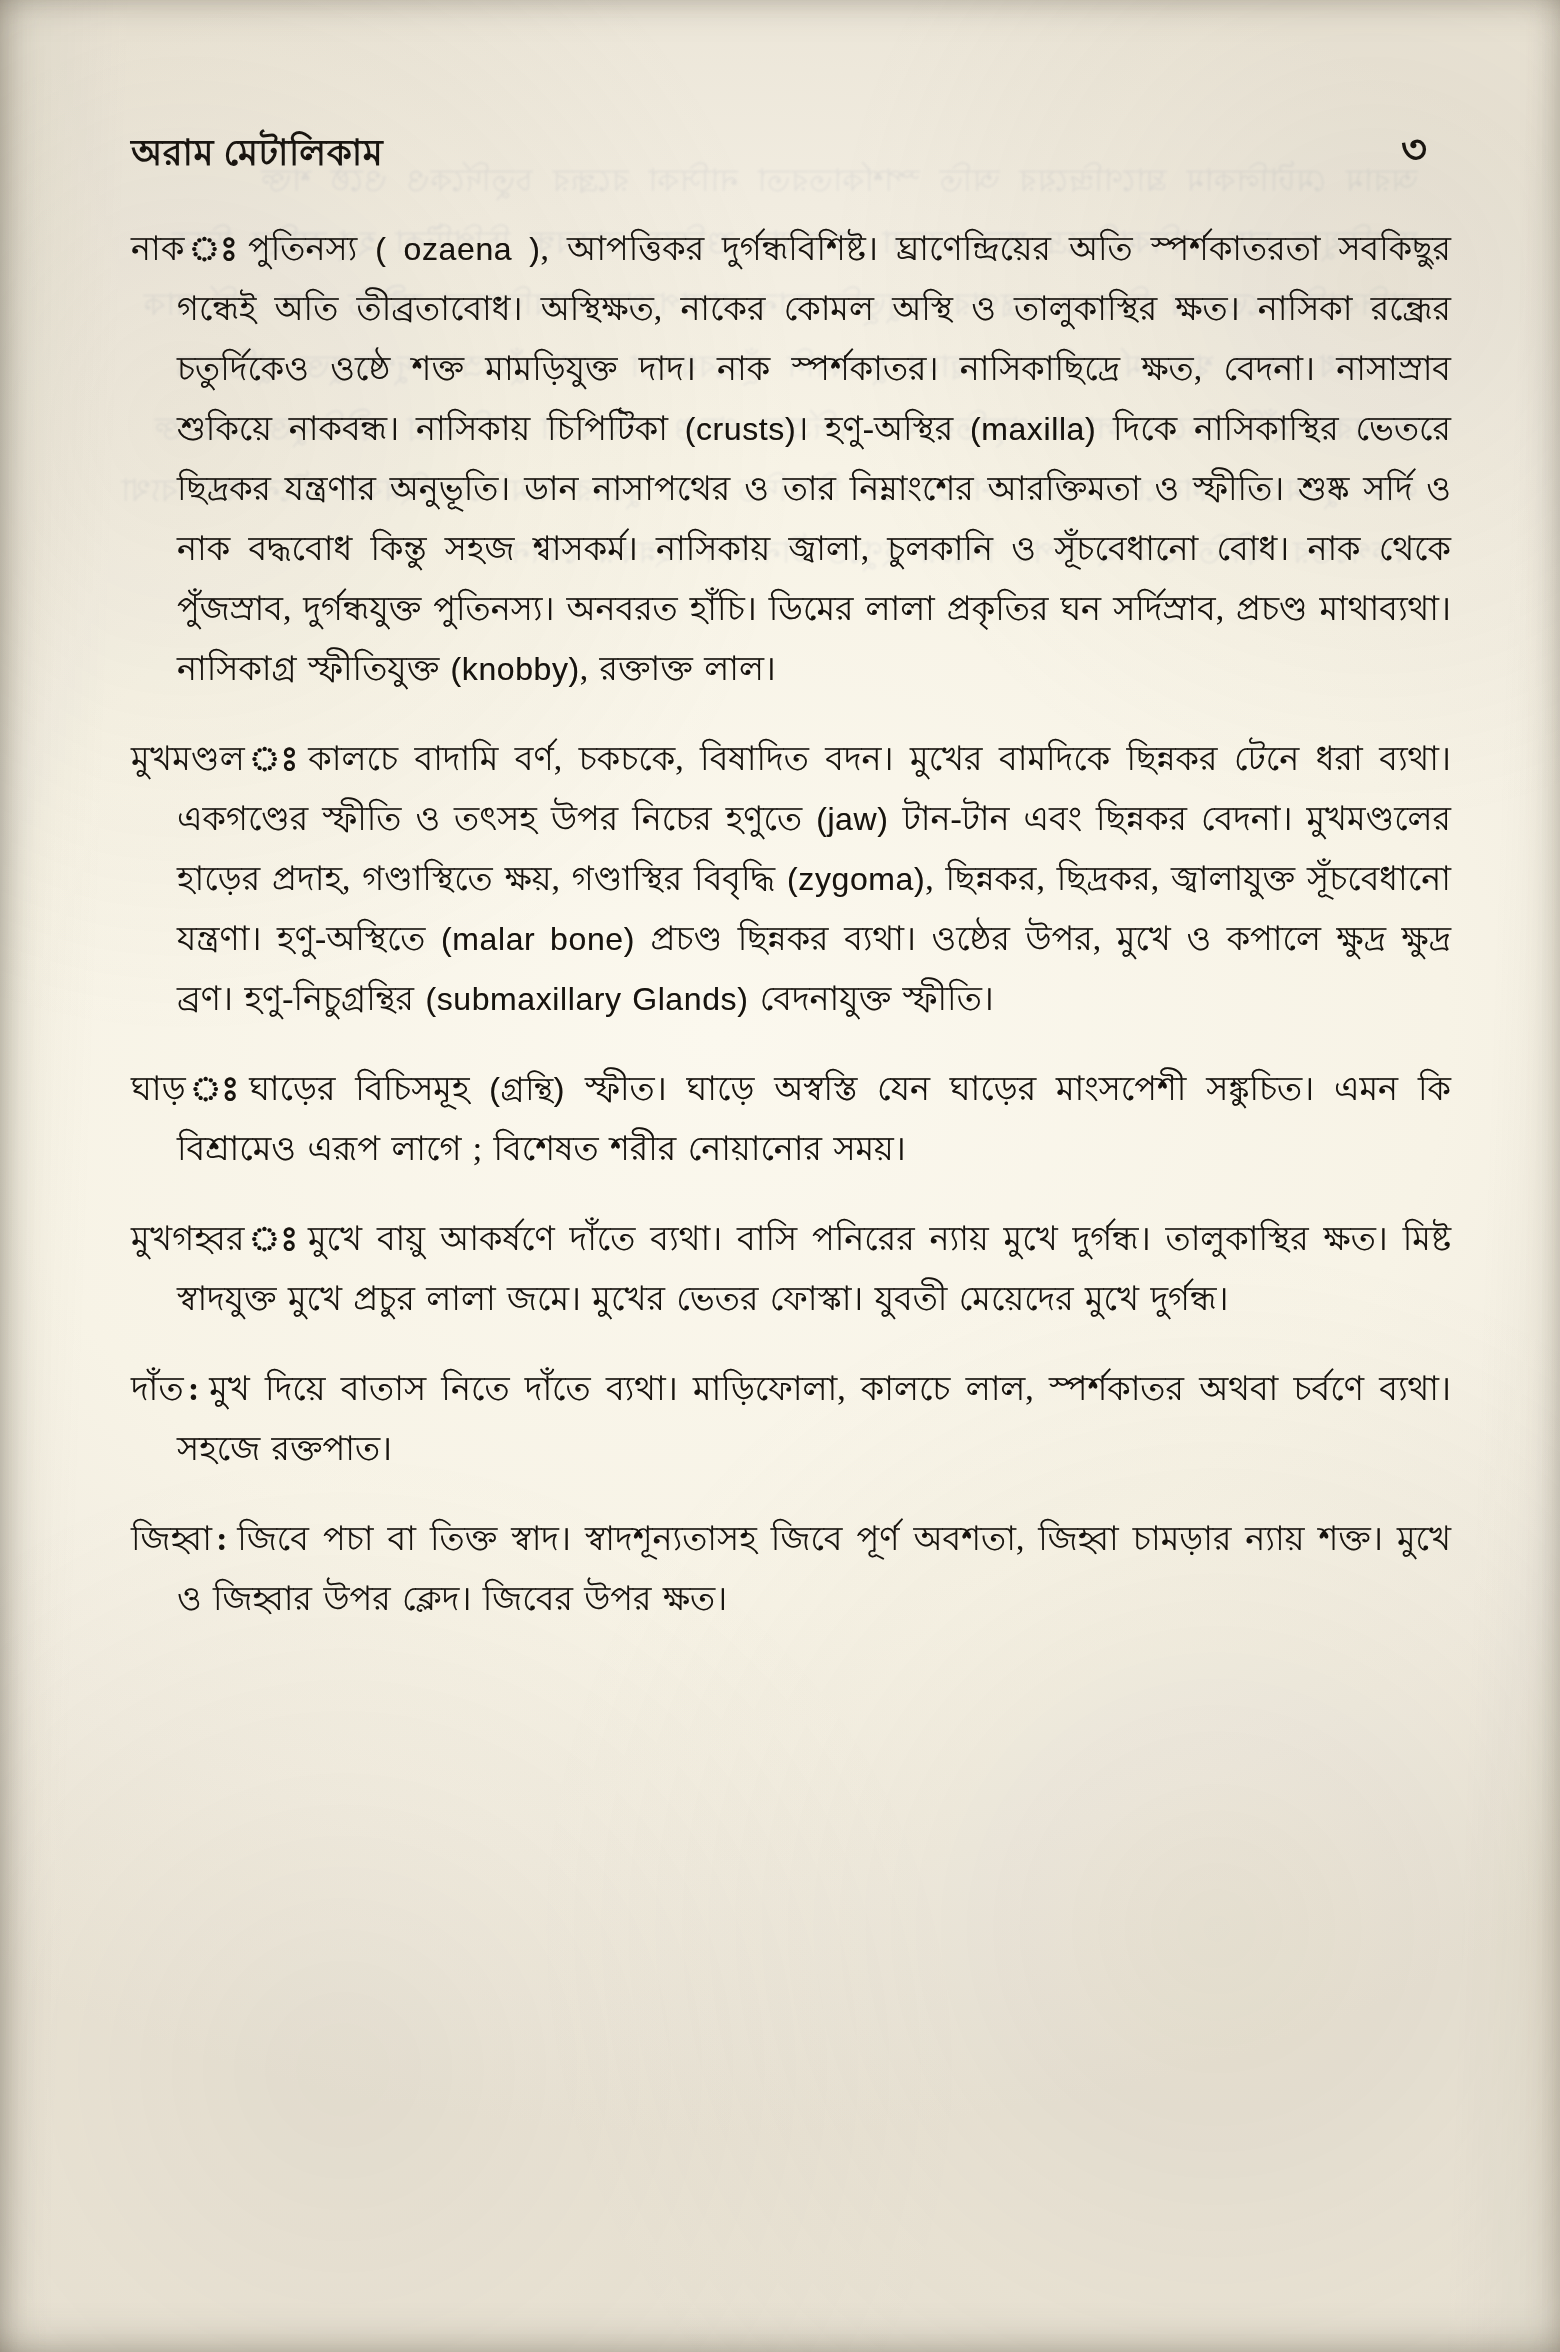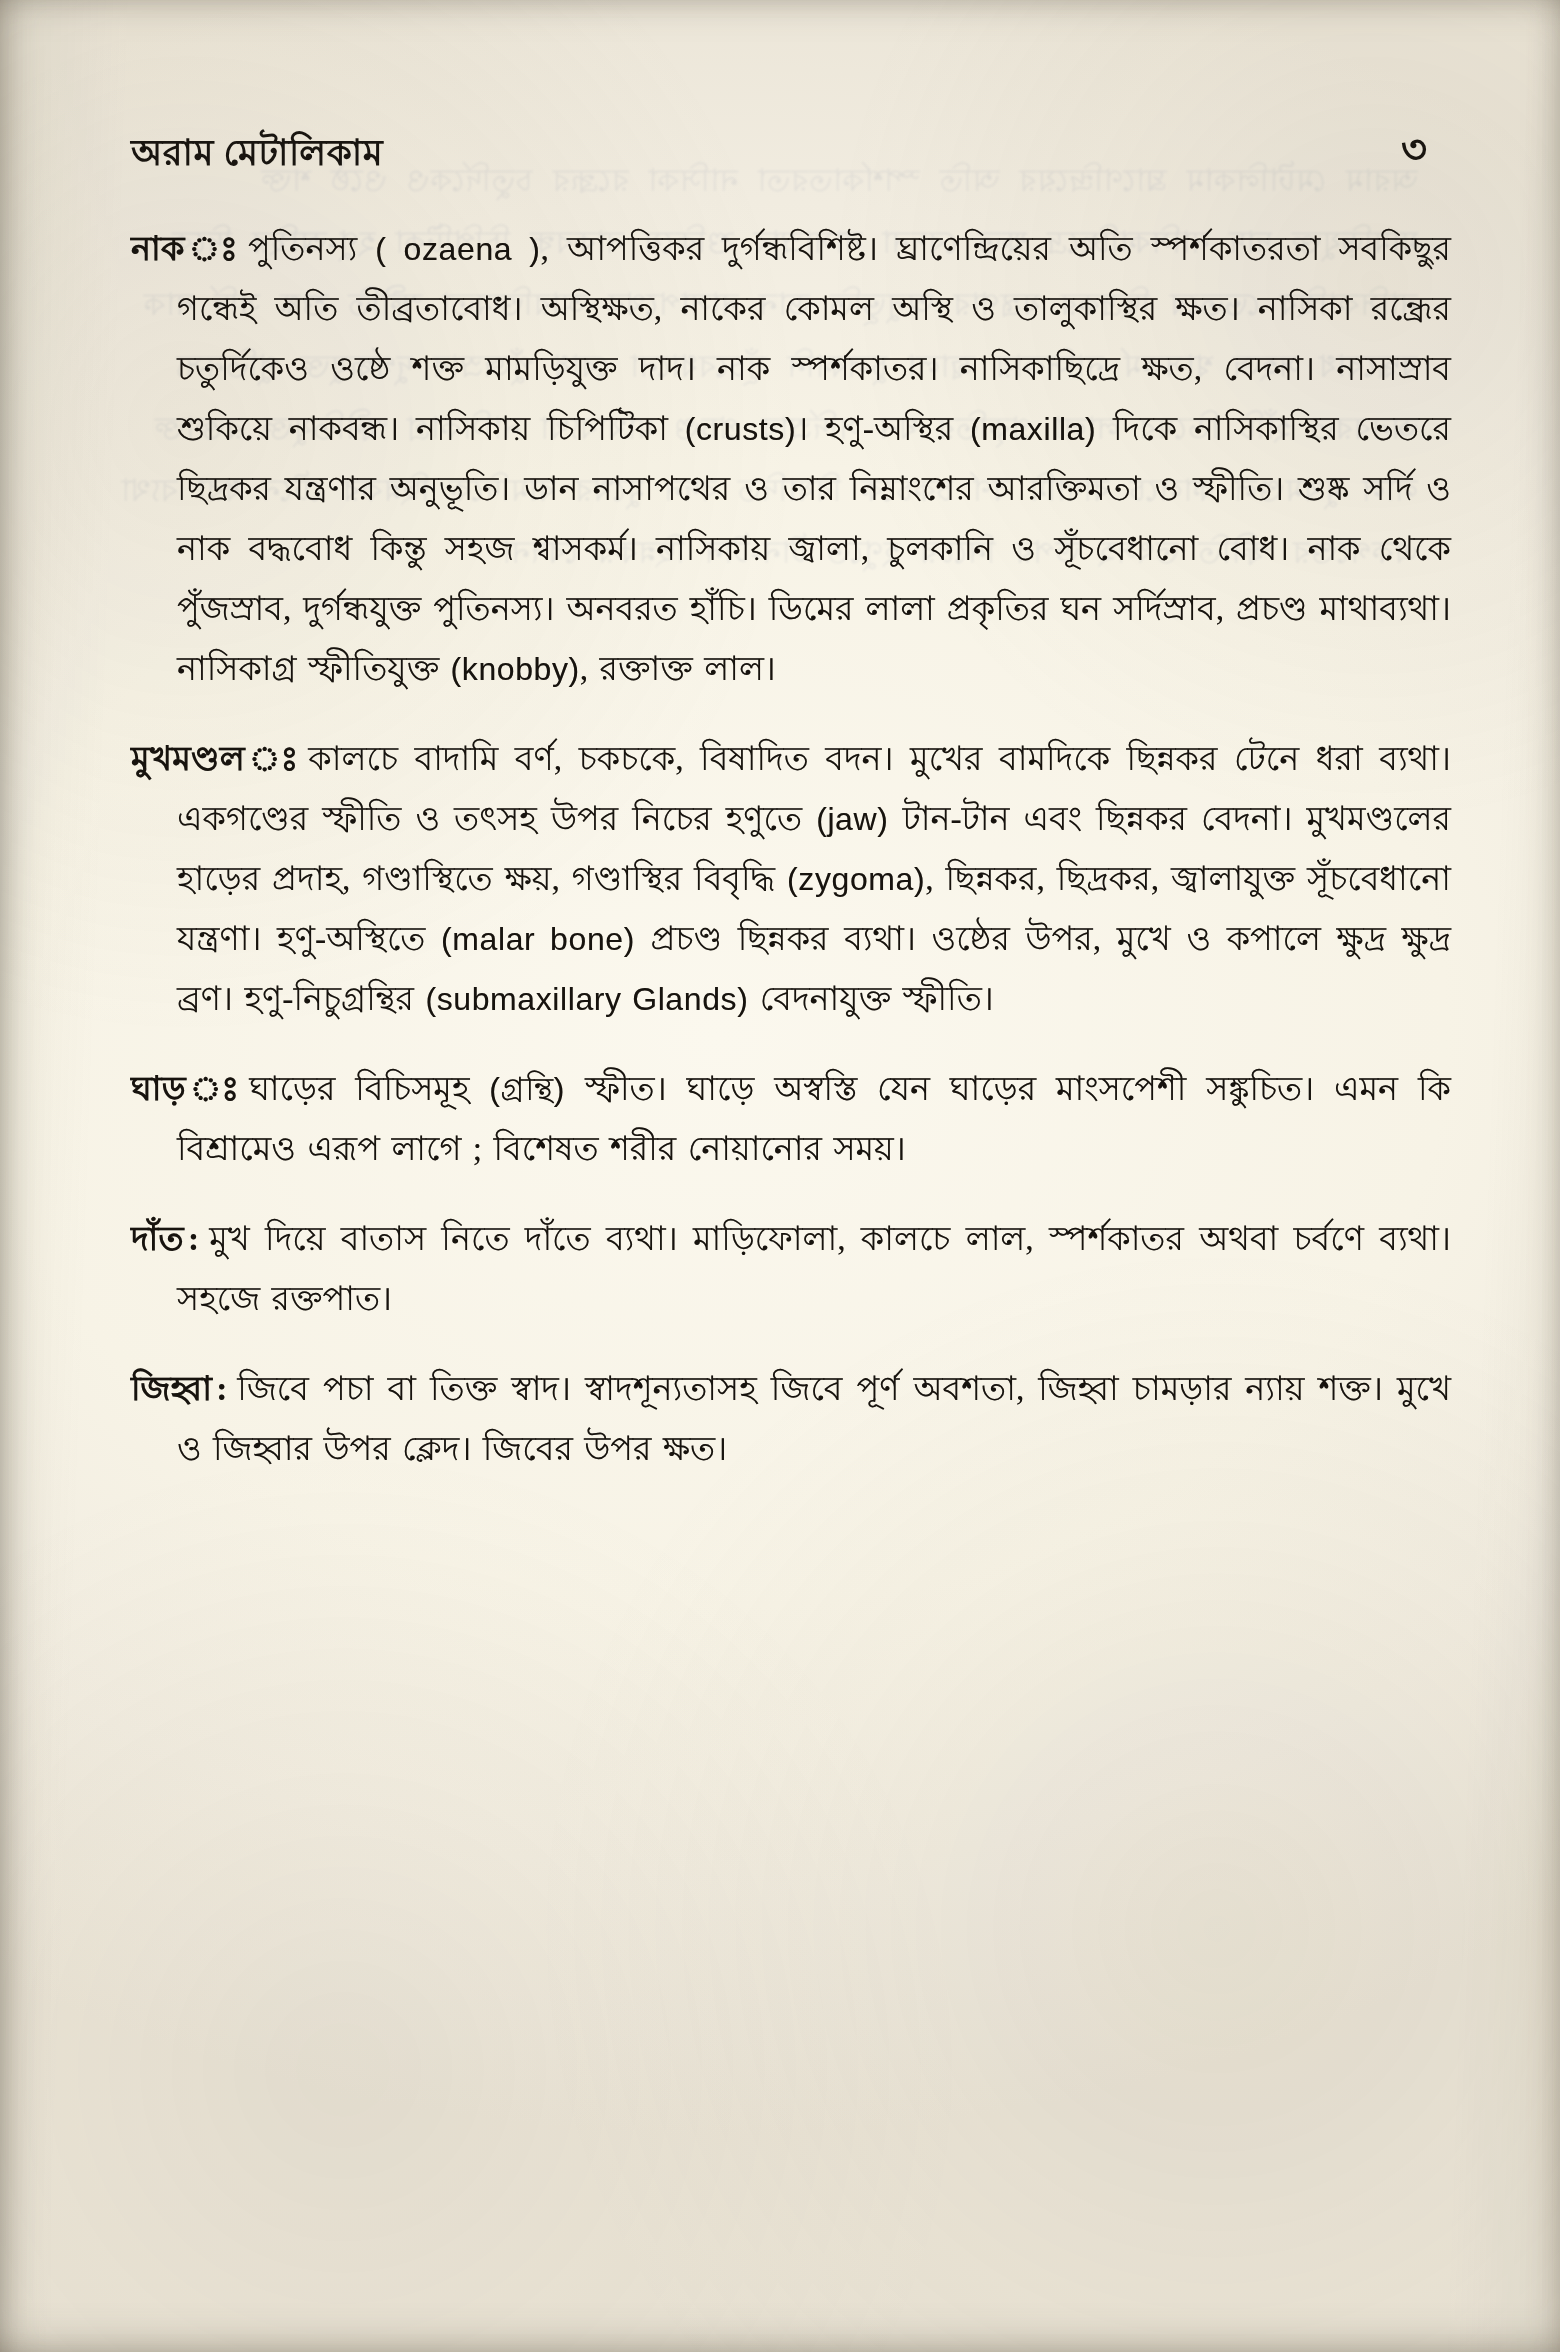--- a/index.html
+++ b/index.html
@@ -107,21 +107,21 @@
   .entry:last-child { margin-bottom: 0; }
 
   
   .entry .para {
     display: block;
     padding-left: 46px;
     text-indent: -46px;
   }
 
   .term {
-    font-weight: 700;
+    font-weight: 400;
     letter-spacing: .3px;
   }
 
   .colon {
     font-weight: 700;
     padding: 0 10px 0 4px;
   }
 
   .latin {
     font-family: "Liberation Sans", "DejaVu Sans", sans-serif;
@@ -164,20 +164,23 @@
         <div class="entry">
           <span class="para"><span class="term">নাক</span><span class="colon">ঃ</span><span class="bn">পুতিনস্য </span><span class="latin">( ozaena )</span><span class="bn">, আপত্তিকর দুর্গন্ধবিশিষ্ট। ঘ্রাণেন্দ্রিয়ের অতি স্পর্শকাতরতা সবকিছুর গন্ধেই অতি তীব্রতাবোধ। অস্থিক্ষত, নাকের কোমল অস্থি ও তালুকাস্থির ক্ষত। নাসিকা রন্ধ্রের চতুর্দিকেও ওষ্ঠে শক্ত মামড়িযুক্ত দাদ। নাক স্পর্শকাতর। নাসিকাছিদ্রে ক্ষত, বেদনা। নাসাস্রাব শুকিয়ে নাকবন্ধ। নাসিকায় চিপিটিকা </span><span class="latin">(crusts)</span><span class="bn">। হণু-অস্থির </span><span class="latin">(maxilla)</span><span class="bn"> দিকে নাসিকাস্থির ভেতরে ছিদ্রকর যন্ত্রণার অনুভূতি। ডান নাসাপথের ও তার নিম্নাংশের আরক্তিমতা ও স্ফীতি। শুষ্ক সর্দি ও নাক বদ্ধবোধ কিন্তু সহজ শ্বাসকর্ম। নাসিকায় জ্বালা, চুলকানি ও সূঁচবেধানো বোধ। নাক থেকে পুঁজস্রাব, দুর্গন্ধযুক্ত পুতিনস্য। অনবরত হাঁচি। ডিমের লালা প্রকৃতির ঘন সর্দিস্রাব, প্রচণ্ড মাথাব্যথা। নাসিকাগ্র স্ফীতিযুক্ত </span><span class="latin">(knobby)</span><span class="bn">, রক্তাক্ত লাল।</span></span>
         </div>
         <div class="entry">
           <span class="para"><span class="term">মুখমণ্ডল</span><span class="colon">ঃ</span><span class="bn">কালচে বাদামি বর্ণ, চকচকে, বিষাদিত বদন। মুখের বামদিকে ছিন্নকর টেনে ধরা ব্যথা। একগণ্ডের স্ফীতি ও তৎসহ উপর নিচের হণুতে </span><span class="latin">(jaw)</span><span class="bn"> টান-টান এবং ছিন্নকর বেদনা। মুখমণ্ডলের হাড়ের প্রদাহ, গণ্ডাস্থিতে ক্ষয়, গণ্ডাস্থির বিবৃদ্ধি </span><span class="latin">(zygoma)</span><span class="bn">, ছিন্নকর, ছিদ্রকর, জ্বালাযুক্ত সূঁচবেধানো যন্ত্রণা। হণু-অস্থিতে </span><span class="latin">(malar bone)</span><span class="bn"> প্রচণ্ড ছিন্নকর ব্যথা। ওষ্ঠের উপর, মুখে ও কপালে ক্ষুদ্র ক্ষুদ্র ব্রণ। হণু-নিচুগ্রন্থির </span><span class="latin">(submaxillary Glands)</span><span class="bn"> বেদনাযুক্ত স্ফীতি।</span></span>
         </div>
         <div class="entry">
           <span class="para"><span class="term">ঘাড়</span><span class="colon">ঃ</span><span class="bn">ঘাড়ের বিচিসমূহ </span><span class="latin">(গ্রন্থি)</span><span class="bn"> স্ফীত। ঘাড়ে অস্বস্তি যেন ঘাড়ের মাংসপেশী সঙ্কুচিত। এমন কি বিশ্রামেও এরূপ লাগে ; বিশেষত শরীর নোয়ানোর সময়।</span></span>
         </div>
         <div class="entry">
+          <span class="para"><span class="term">মুখগহ্বর</span><span class="colon">ঃ</span><span class="bn">মুখে বায়ু আকর্ষণে দাঁতে ব্যথা। বাসি পনিরের ন্যায় মুখে দুর্গন্ধ। তালুকাস্থির ক্ষত। মিষ্ট স্বাদযুক্ত মুখে প্রচুর লালা জমে। মুখের ভেতর ফোস্কা। যুবতী মেয়েদের মুখে দুর্গন্ধ।</span></span>
+        </div>
+        <div class="entry">
           <span class="para"><span class="term">দাঁত</span><span class="colon">:</span><span class="bn">মুখ দিয়ে বাতাস নিতে দাঁতে ব্যথা। মাড়িফোলা, কালচে লাল, স্পর্শকাতর অথবা চর্বণে ব্যথা। সহজে রক্তপাত।</span></span>
         </div>
         <div class="entry">
           <span class="para"><span class="term">জিহ্বা</span><span class="colon">:</span><span class="bn">জিবে পচা বা তিক্ত স্বাদ। স্বাদশূন্যতাসহ জিবে পূর্ণ অবশতা, জিহ্বা চামড়ার ন্যায় শক্ত। মুখে ও জিহ্বার উপর ক্লেদ। জিবের উপর ক্ষত।</span></span>
         </div>
       </div>
 
   </div>
 
   <div class="edge-shadow"></div>

